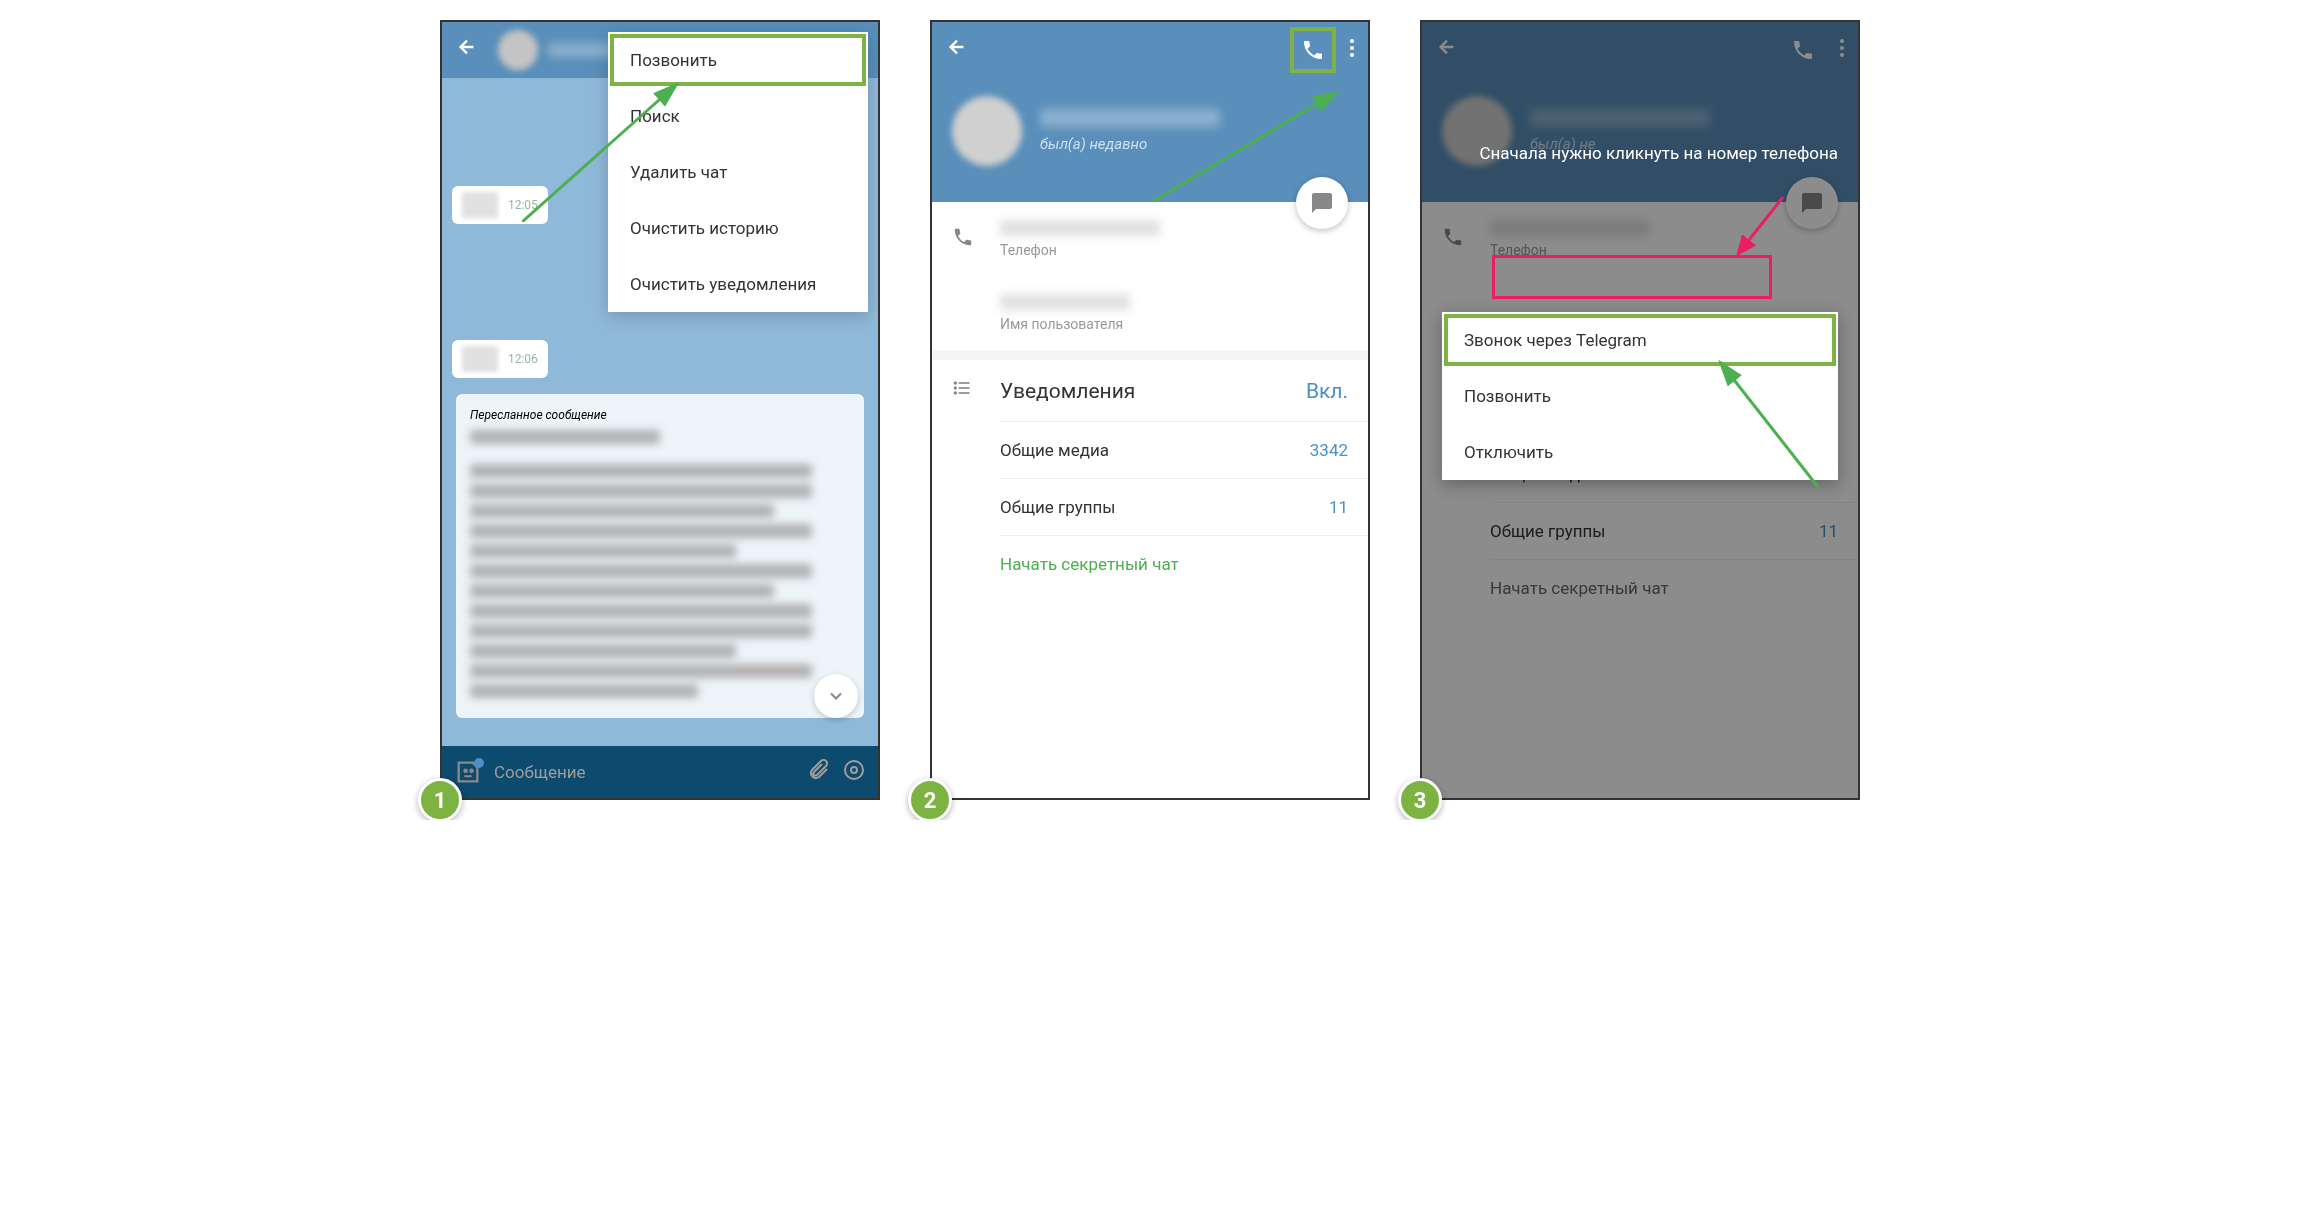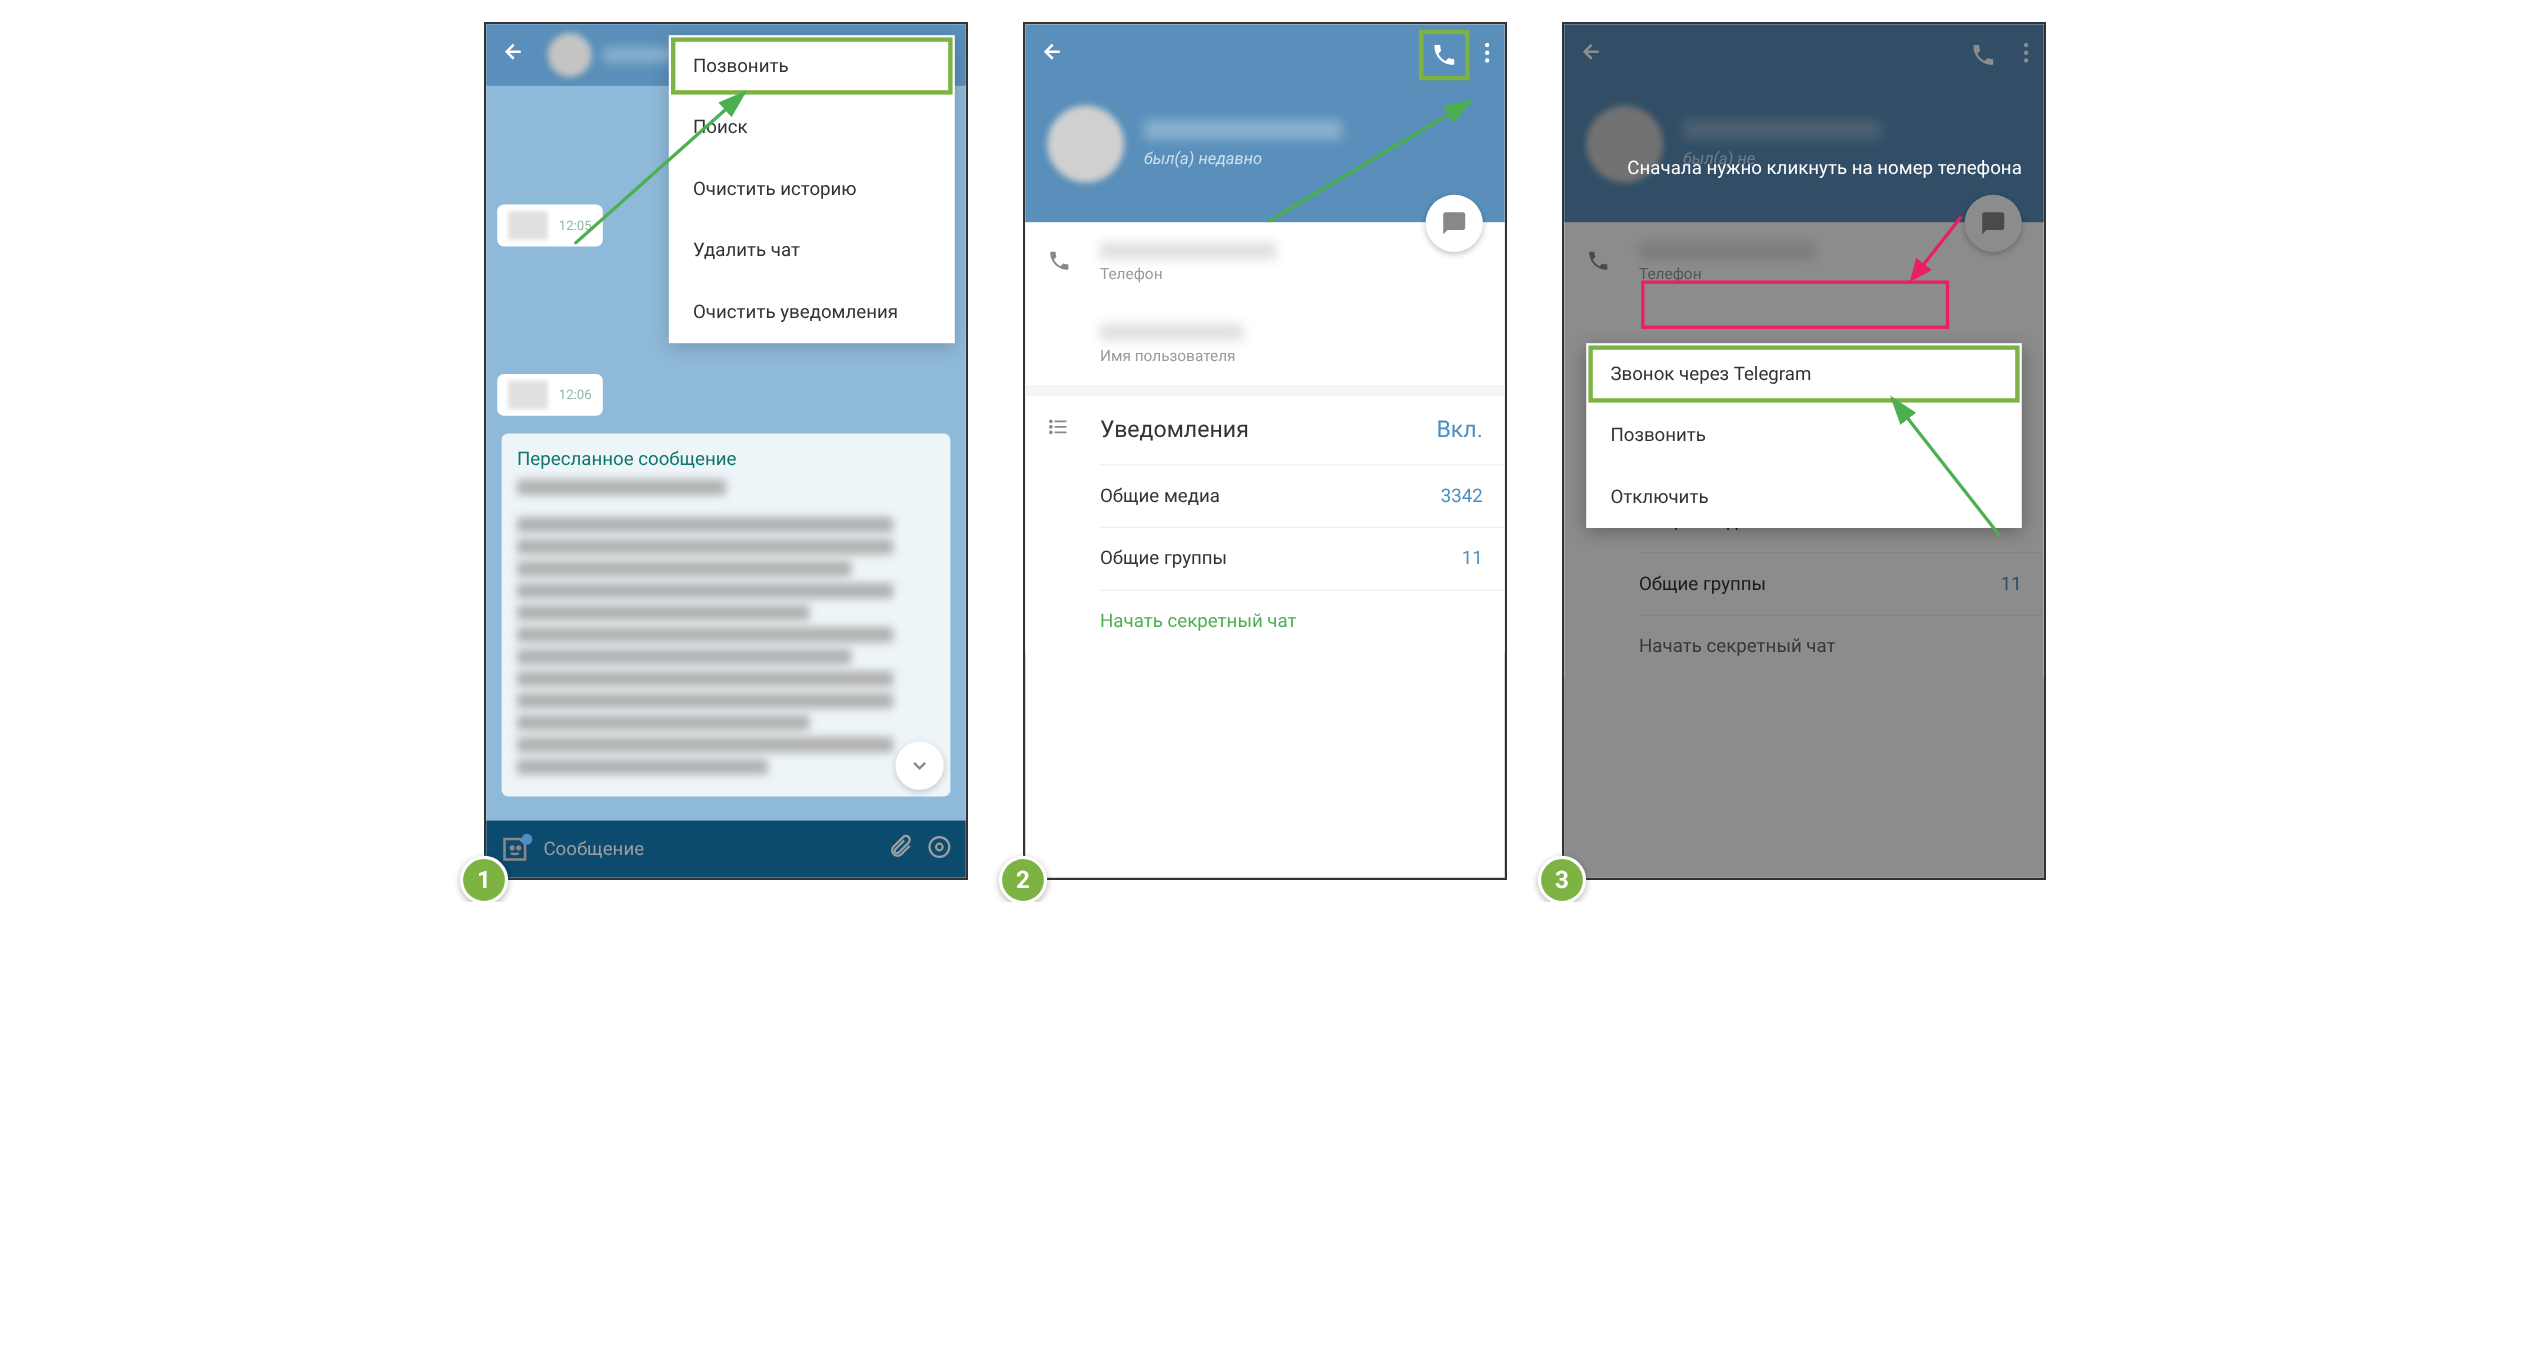--- a/index.html
+++ b/index.html
@@ -83,21 +83,21 @@
 }
 .msg-thumb { width: 36px; height: 26px; background: #e0e0e0; filter: blur(2px); display: inline-block; vertical-align: middle; }
 .msg-time { font-size: 12px; color: #8fb9a4; margin-left: 6px; }
 .s1-messages { padding-top: 60px; }
 .fwd-box {
   background: #eef5f9;
   border-radius: 6px;
   margin: 8px 14px;
   padding: 14px;
 }
-.fwd-title { color: #0f766e; font-size: 17px; margin-bottom: 8px; }
+.fwd-title { color: #000000; font-size: 12px; margin-bottom: 8px; font-style: italic; }
 .blur-text {
   height: 14px; background: #b0b0b0; margin: 6px 0;
   border-radius: 2px; filter: blur(4px);
 }
 .blur-text.w90{width:90%} .blur-text.w80{width:80%} .blur-text.w70{width:70%} .blur-text.w60{width:60%} .blur-text.w50{width:50%}
 .scroll-fab {
   position: absolute; right: 20px; bottom: 80px;
   width: 44px; height: 44px; border-radius: 50%;
   background: #fff; box-shadow: 0 2px 6px rgba(0,0,0,0.2);
   display: flex; align-items: center; justify-content: center;
@@ -302,22 +302,22 @@
         <svg width="24" height="24" viewBox="0 0 24 24" fill="none" stroke="#9e9e9e" stroke-width="2">
               <circle cx="12" cy="12" r="3"></circle>
               <circle cx="12" cy="12" r="9"></circle>
             </svg>
       </span>
     </div>
 
     <div class="s1-menu">
       <div class="s1-menu-item hl">Позвонить</div>
       <div class="s1-menu-item">Поиск</div>
+      <div class="s1-menu-item">Удалить чат</div>
       <div class="s1-menu-item">Очистить историю</div>
-      <div class="s1-menu-item">Удалить чат</div>
       <div class="s1-menu-item">Очистить уведомления</div>
     </div>
 
     <svg class="arrow-green" viewBox="0 0 170 150">
       <defs>
             <marker id="ah1" markerWidth="10" markerHeight="10" refX="8" refY="3" orient="auto">
               <path d="M0,0 L9,3 L0,6 z" fill="#4caf50"></path>
             </marker>
           </defs>
       <line x1="0" y1="150" x2="155" y2="12" stroke="#4caf50" stroke-width="3" marker-end="url(#ah1)"></line>

